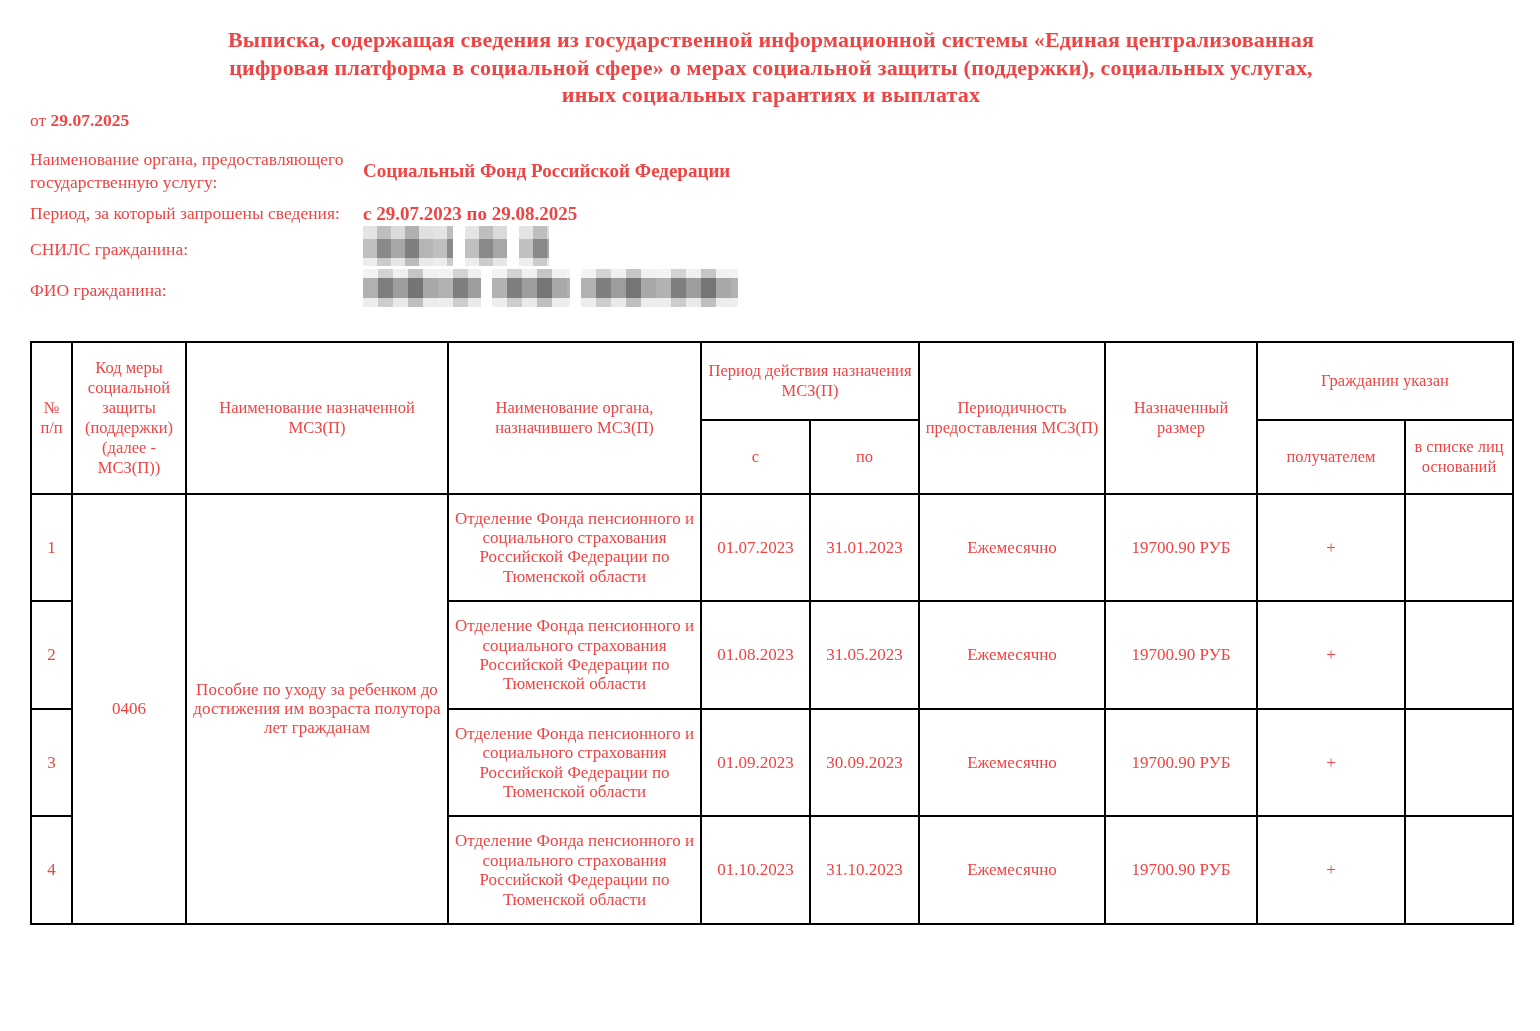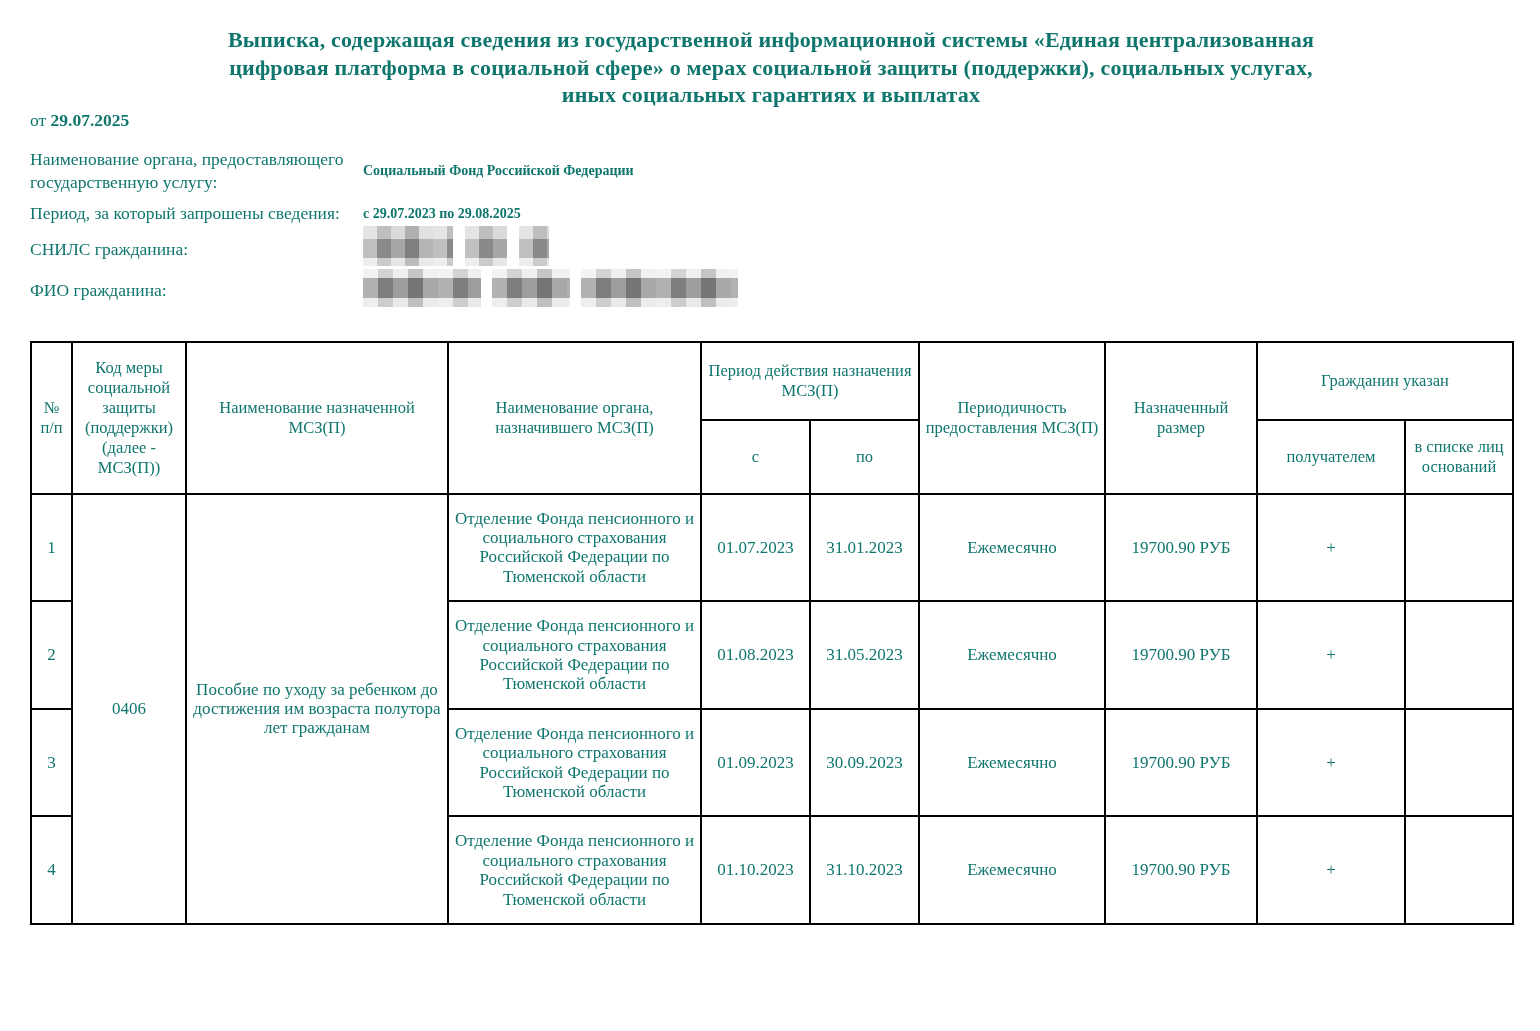--- a/index.html
+++ b/index.html
@@ -2,21 +2,21 @@
 <html><head>
 <meta charset="utf-8">
 <style>
   html, body { margin: 0; padding: 0; background: #ffffff; }
   .page {
     position: relative;
     width: 1540px;
     height: 1031px;
     background: #ffffff;
     font-family: "Liberation Serif", "DejaVu Serif", serif;
-    color: #0f766e;
+    color: #ef4444;
     box-sizing: border-box;
     padding: 26px 28px 0 30px;
     overflow: hidden;
   }
 
   
   .doc-title {
     text-align: center;
     font-weight: bold;
     font-size: 22px;
@@ -38,21 +38,21 @@
     align-items: center;
     margin-bottom: 8px;
   }
   .meta-label {
     width: 333px;
     flex: 0 0 333px;
     font-size: 17.5px;
     line-height: 23px;
   }
   .meta-value {
-    font-size: 14px;
+    font-size: 19px;
     line-height: 23px;
     font-weight: bold;
   }
 
   
   .redact-group { display: flex; align-items: flex-start; }
   .px {
     image-rendering: pixelated;
   }
   .snils-block {

